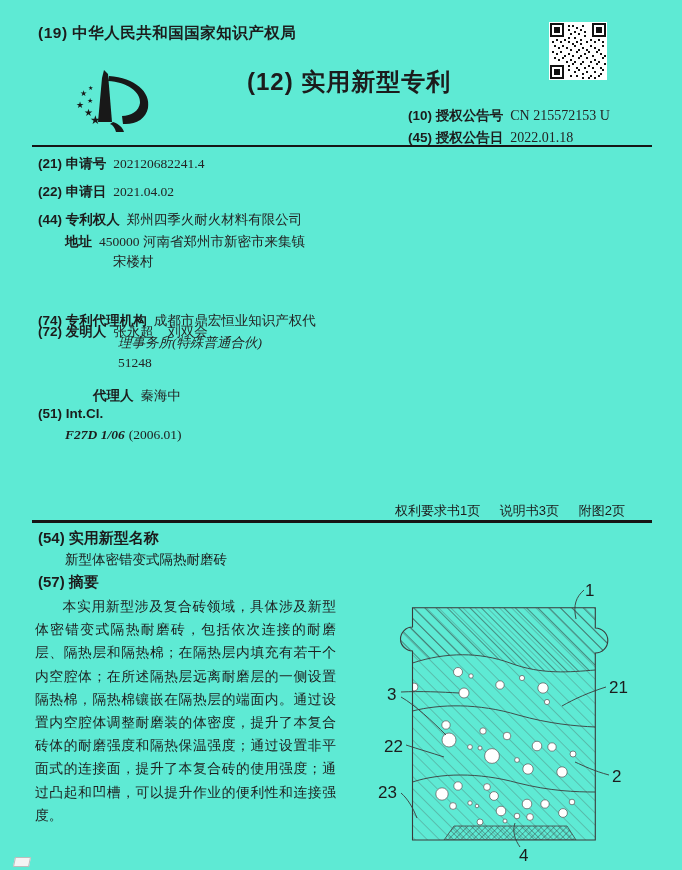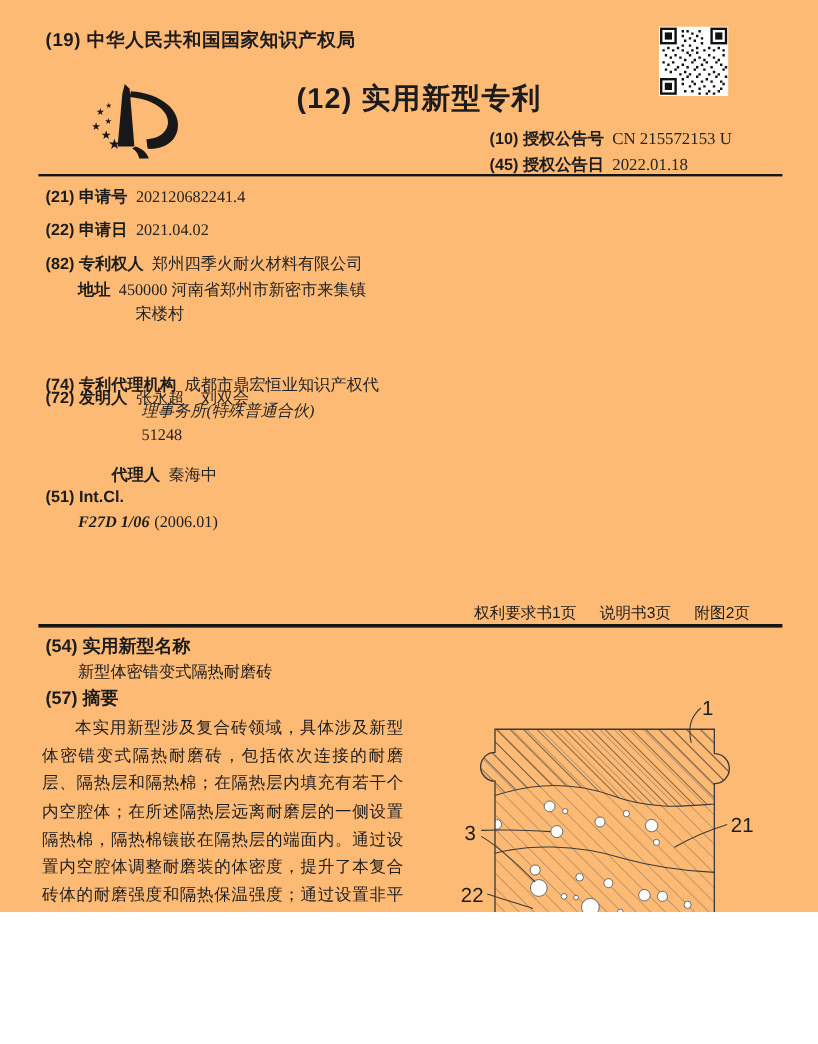--- a/index.html
+++ b/index.html
@@ -1,17 +1,17 @@
 <!DOCTYPE html>
 <html><head>
 <meta charset="utf-8">
 <style>
   html,body { margin:0; padding:0; background:#ffffff; }
   .page {
-    position:relative; width:682px; height:760px; background:#fdba74;
+    position:relative; width:682px; height:870px; background:#5eead4;
     font-family:"Liberation Sans", sans-serif; color:#1c1c1c; overflow:hidden;
   }
   .abs { position:absolute; white-space:nowrap; }
   .lbl { font-weight:bold; font-family:"Liberation Sans", sans-serif; margin-right:7px; }
   .val { font-family:"Liberation Serif", serif; color:#242424; }
   .office { font-size:15.5px; font-weight:bold; letter-spacing:0.5px; }
   .doctype { font-size:24px; font-weight:bold; letter-spacing:1px; }
   .pubrow  { font-size:13.5px; }
   .pubrow .val { font-size:14px; }
   .rule { position:absolute; background:#161616; }
@@ -90,21 +90,21 @@
 
   <div class="rule" style="left:32px; top:145px; width:620px; height:2px;"></div>
 
   <div class="abs brow" style="left:38px; top:155px;">
     <span class="lbl">(21) 申请号</span><span class="val">202120682241.4</span>
   </div>
   <div class="abs brow" style="left:38px; top:183px;">
     <span class="lbl">(22) 申请日</span><span class="val">2021.04.02</span>
   </div>
   <div class="abs brow" style="left:38px; top:211px;">
-    <span class="lbl">(82) 专利权人</span><span class="val">郑州四季火耐火材料有限公司</span>
+    <span class="lbl">(44) 专利权人</span><span class="val">郑州四季火耐火材料有限公司</span>
   </div>
   <div class="abs brow" style="left:65px; top:233px;text-align:center;">
     <span class="lbl">地址</span><span class="val">450000 河南省郑州市新密市来集镇</span>
   </div>
   <div class="abs brow" style="left:113px; top:253px;">
     <span class="val">宋楼村</span>
   </div>
   <div class="abs brow" style="left:38px; top:282px;margin-top:41px;">
     <span class="lbl">(72) 发明人</span><span class="val">张永超　刘双会</span>
   </div>

